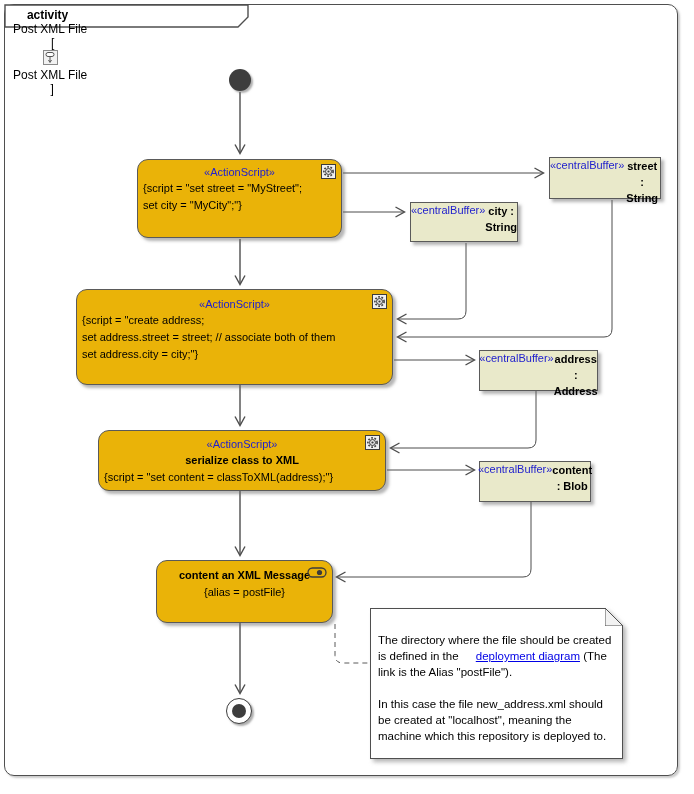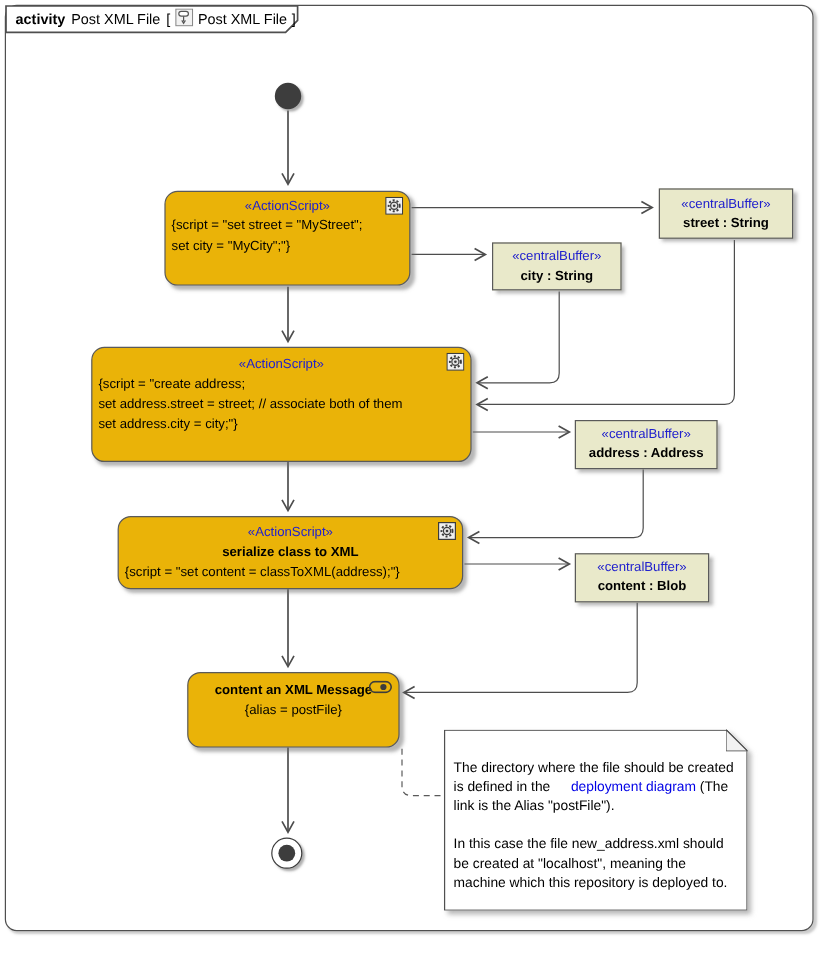--- a/index.html
+++ b/index.html
@@ -3,56 +3,56 @@
 <meta charset="utf-8">
 <style>
   html,body{margin:0;padding:0;background:#ffffff;}
   #canvas{position:relative;width:694px;height:794px;background:#ffffff;
           font-family:"Liberation Sans",sans-serif;overflow:hidden;}
   
   .frame{position:absolute;left:4px;top:4px;width:672px;height:770px;
          border:1.5px solid #4f4f4f;border-radius:10px;
          box-shadow:2px 2px 2px rgba(140,140,140,.45);}
   .tab-text{position:absolute;left:13px;top:8px;height:16px;display:flex;align-items:center;
-            font-size:12px;color:#000;white-space:nowrap;}
+            font-size:12px;color:#000;white-space:nowrap;flex-direction:column;}
   .tab-text b{margin-right:5px;}
   .tab-text .diag-ic{margin:0 4px;}
   
   svg.overlay{position:absolute;left:0;top:0;}
   
   .action{position:absolute;background:#eab308;border:1.4px solid #5a5a5a;border-radius:11px;
           box-shadow:3px 3px 3px rgba(110,110,110,.5);font-size:11px;color:#000;
           padding-top:4px;box-sizing:border-box;}
   .action .stereo{text-align:center;color:#2121cd;line-height:16px;}
   .action .name{text-align:center;font-weight:bold;line-height:17px;}
   .action .script{line-height:17px;padding:0 4px 0 5px;white-space:nowrap;}
   .action .alias{text-align:center;line-height:17px;}
   .corner-icon{position:absolute;top:4px;right:5px;}
   
   .buffer{position:absolute;background:#e9e9ca;border:1.3px solid #5a5a5a;
           box-shadow:3px 3px 3px rgba(110,110,110,.5);font-size:11px;color:#000;
-          display:flex;flex-direction:column;justify-content:center;box-sizing:border-box;}
+          display:flex;justify-content:center;box-sizing:border-box;}
   .buffer .stereo{text-align:center;color:#2121cd;line-height:15px;}
   .buffer .name{text-align:center;font-weight:bold;line-height:16px;}
   
   .initial{position:absolute;left:229px;top:69px;width:22px;height:22px;border-radius:50%;
            background:#3d3d3d;box-shadow:2px 2px 2px rgba(120,120,120,.6);}
   .final{position:absolute;left:226px;top:698px;width:26px;height:26px;border-radius:50%;
          border:1.6px solid #3d3d3d;background:#fff;box-shadow:2px 2px 2px rgba(120,120,120,.6);
          display:flex;align-items:center;justify-content:center;box-sizing:border-box;}
   .final .dot{width:14px;height:14px;border-radius:50%;background:#3d3d3d;}
   
   .note{position:absolute;left:370px;top:608px;width:253px;height:151px;
         filter:drop-shadow(3px 3px 2px rgba(120,120,120,.55));}
   .note-body{position:absolute;left:0;top:0;width:253px;height:151px;background:#ffffff;
              border:1px solid #4f4f4f;box-sizing:border-box;
              clip-path:polygon(0 0,235px 0,253px 18px,253px 151px,0 151px);}
   .note-fold{position:absolute;right:0;top:0;width:18px;height:18px;}
   .note-text{position:absolute;left:8px;top:24px;width:238px;font-size:11.5px;line-height:16px;color:#000;}
-  .note-link{color:#0000e6;cursor:pointer;padding-left:14px;}
+  .note-link{color:#0000e6;text-decoration:underline;cursor:pointer;padding-left:14px;}
   .note-gap{height:16px;}
 </style>
 </head>
 <body>
 
 <div id="canvas">
 
   <div class="frame"></div>
 
   <svg class="overlay" width="694" height="794">

